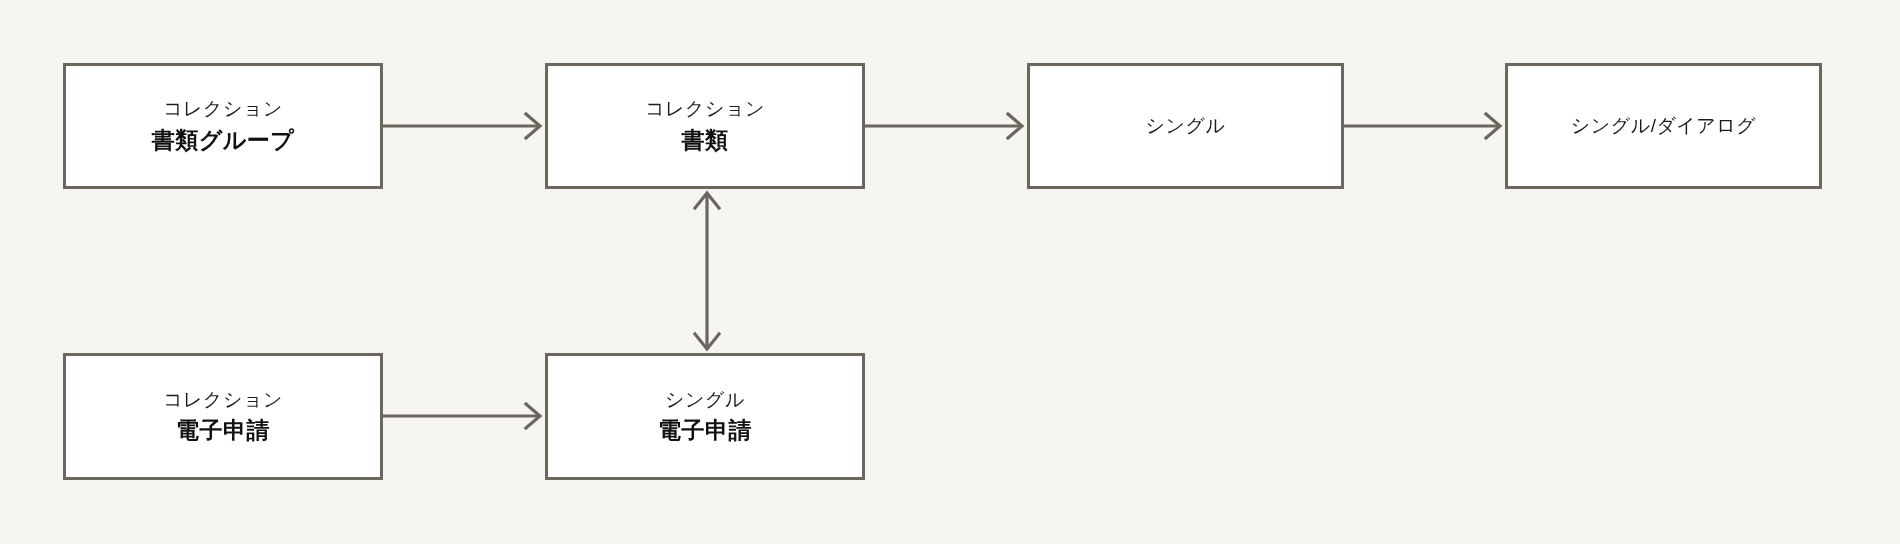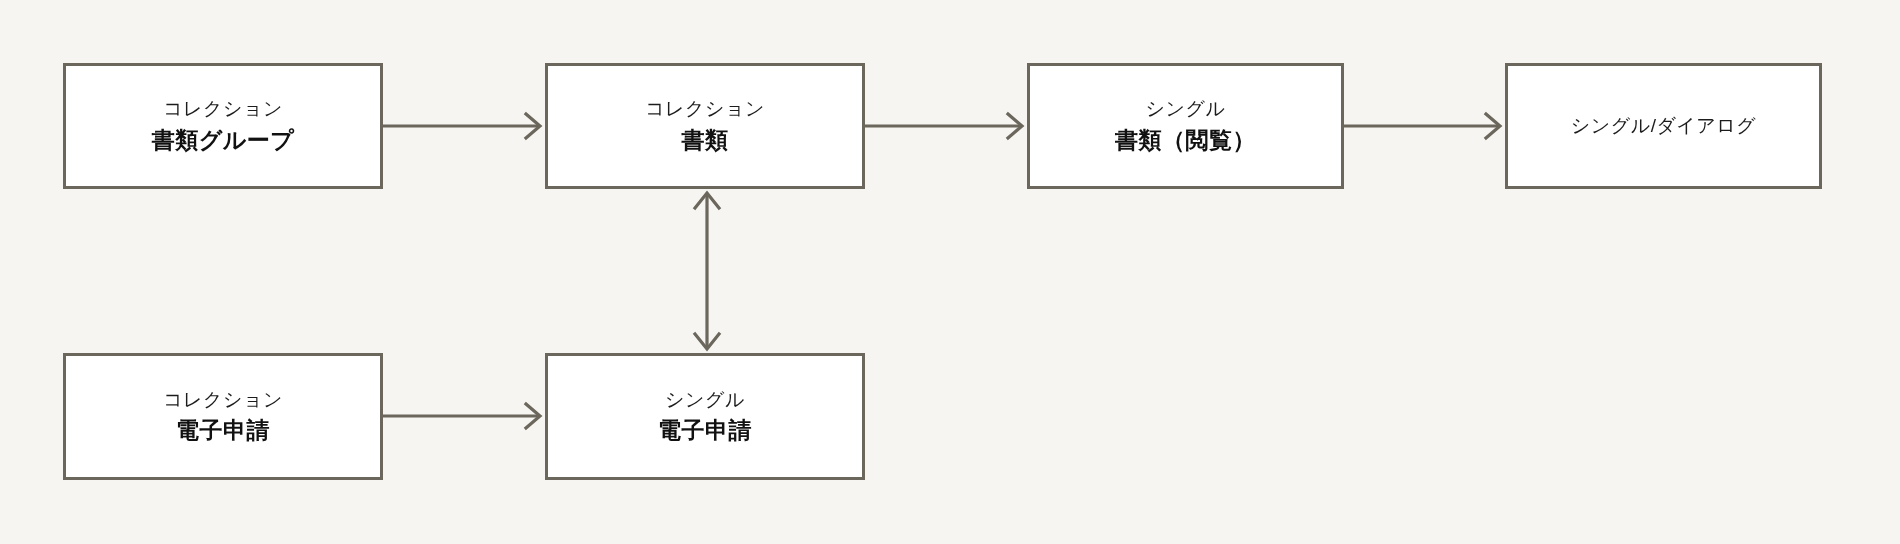--- a/index.html
+++ b/index.html
@@ -76,21 +76,20 @@
     <div class="node-title">書類グループ</div>
   </div>
 
   <div class="node-box" style="left:545px; top:63px; width:320px; height:126px;">
     <div class="node-kind">コレクション</div>
     <div class="node-title">書類</div>
   </div>
 
   <div class="node-box" style="left:1027px; top:63px; width:317px; height:126px;">
     <div class="node-kind">シングル</div>
-    <div class="node-title">書類（閲覧）</div>
   </div>
 
   <div class="node-box" style="left:1505px; top:63px; width:317px; height:126px;align-items:center;">
     <div class="node-kind">シングル/ダイアログ</div>
   </div>
 
   <div class="node-box" style="left:63px; top:353px; width:320px; height:127px;">
     <div class="node-kind">コレクション</div>
     <div class="node-title">電子申請</div>
   </div>

